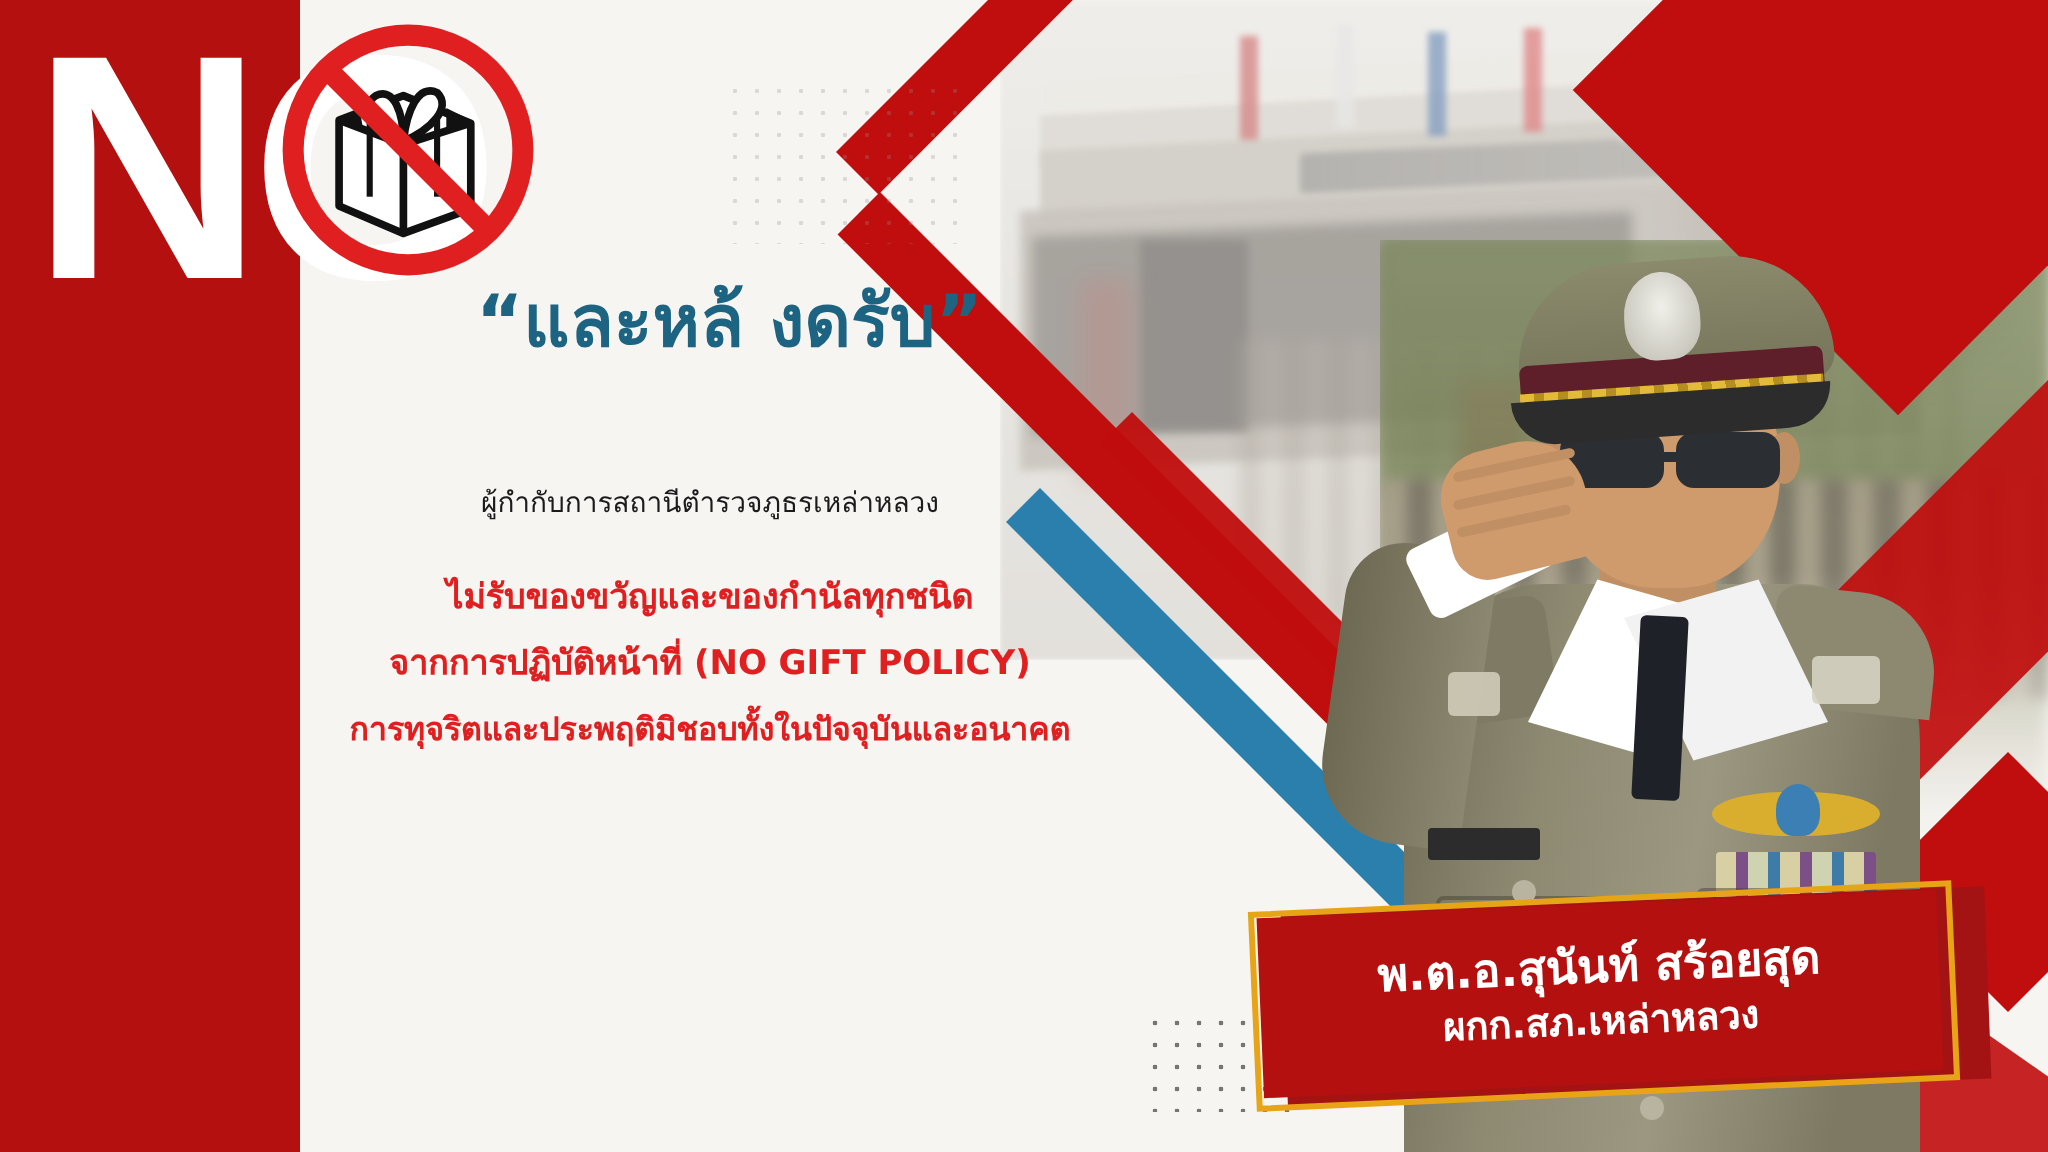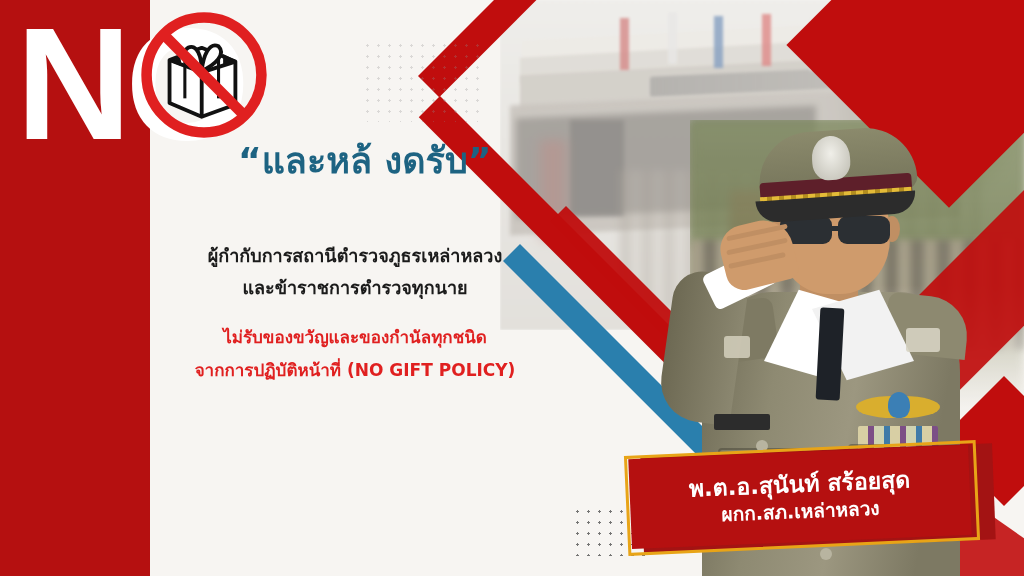--- a/index.html
+++ b/index.html
@@ -139,21 +139,21 @@
   }
 
   
   .textblock{
     position:absolute;left:150px;top:240px;width:410px;z-index:9;
     text-align:center;color:#1b1b1b;
     font-family:"DejaVu Sans","Liberation Sans",sans-serif;
   }
   .t-station{font-size:27px;font-weight:700;line-height:1.5;}
   .t-declare{font-size:19px;font-weight:700;margin-top:14px;line-height:1.55;}
-  .t-line{font-size:18px;font-weight:700;line-height:1.75;}
+  .t-line{font-size:14px;font-weight:400;line-height:1.75;}
   .t-red{
     margin-top:18px;color:#e02020;font-weight:700;font-size:17px;line-height:1.95;
   }
   .t-red .t-wide{font-size:16px;}
 
   
   .officer{position:absolute;left:660px;top:96px;width:370px;height:480px;z-index:10;}
   .of-body{position:absolute;left:42px;top:196px;width:258px;height:290px;
      background:linear-gradient(100deg,#6e6a55 0%,#8e8a72 28%,#9c9780 55%,#7d7963 85%);
      border-radius:70px 60px 0 0 / 90px 80px 0 0;}
@@ -294,24 +294,24 @@
     </g>
     <circle cx="70" cy="70" r="60" fill="none" stroke="#e02020" stroke-width="11"></circle>
     <line x1="27" y1="27" x2="113" y2="113" stroke="#e02020" stroke-width="11"></line>
   </svg>
 
 
   <div class="quote-thai">“และหล้ งดรับ”</div>
 
   <div class="textblock">
     <div class="t-line">ผู้กำกับการสถานีตำรวจภูธรเหล่าหลวง</div>
-    <div class="t-line">และข้าราชการตำรวจทุกนาย</div>
     <div class="t-red">
       <div>ไม่รับของขวัญและของกำนัลทุกชนิด</div>
       <div>จากการปฏิบัติหน้าที่ (NO GIFT POLICY)</div>
+      <div class="t-wide">การทุจริตและประพฤติมิชอบทั้งในปัจจุบันและอนาคต</div>
     </div>
   </div>
 
   <div class="officer">
     <div class="of-body"></div>
     <div class="of-shoulderL"></div>
     <div class="of-shoulderR"></div>
     <div class="of-lanyard"></div>
     <div class="of-neck"></div>
     <div class="of-collarL"></div>

